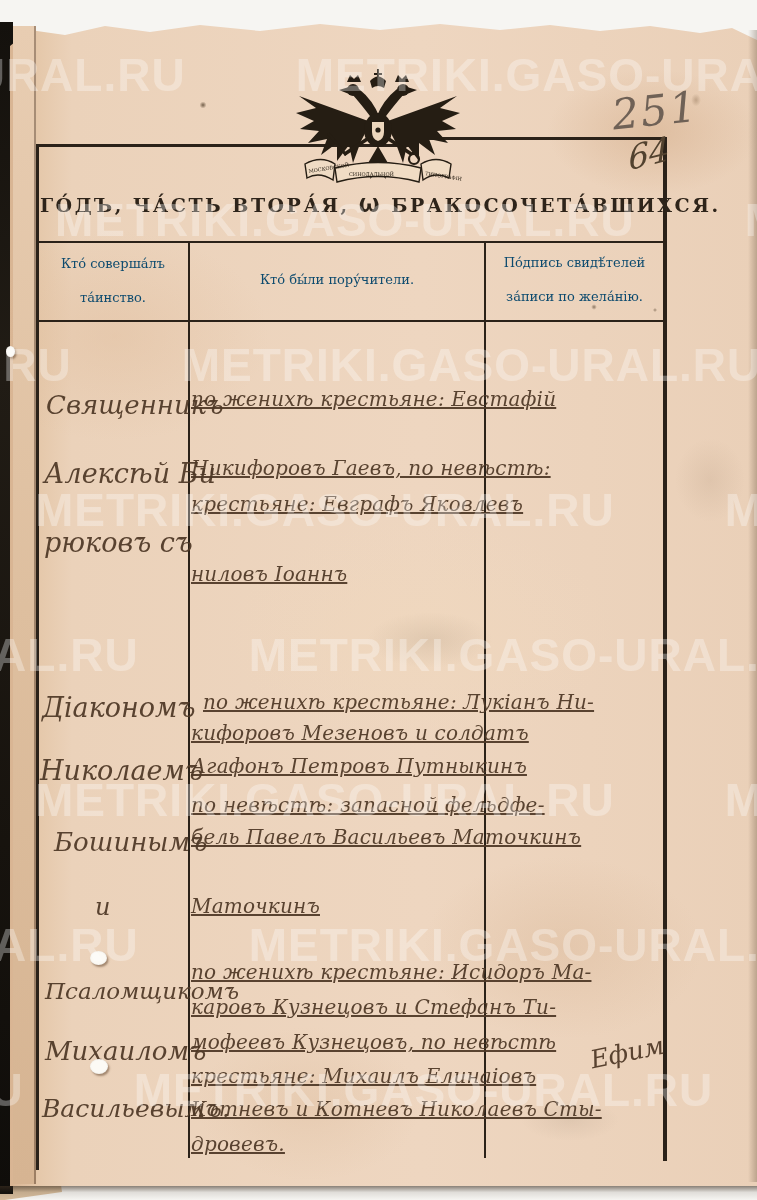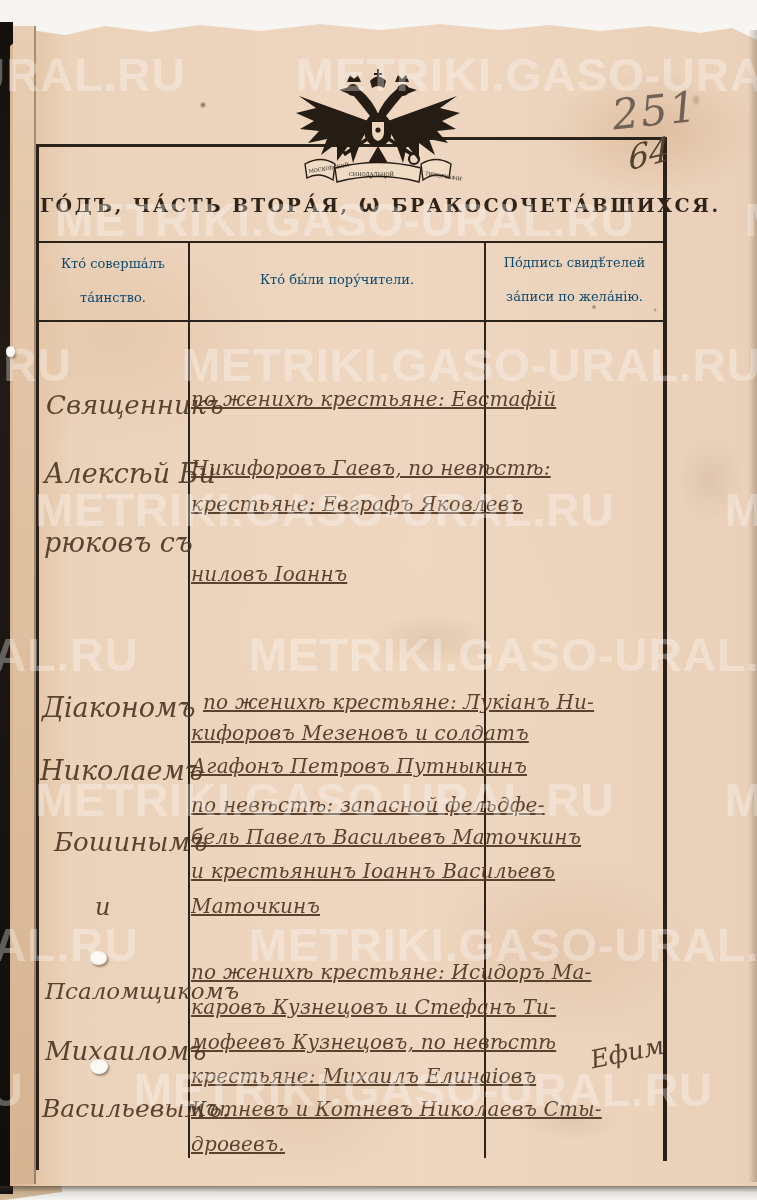--- a/index.html
+++ b/index.html
@@ -170,21 +170,20 @@
   <div class="hw" style="left:42px;top:694px;font-size:27px;">Діакономъ</div>
   <div class="hw" style="left:40px;top:757px;font-size:27px;">Николаемъ</div>
   <div class="hw" style="left:54px;top:829px;font-size:26px;">Бошинымъ</div>
   <div class="hw" style="left:95px;top:895px;font-size:24px;">и</div>
 
   <div class="hw mid" style="top:692px;margin-left:12px;">по женихѣ крестьяне: Лукіанъ Ни-</div>
   <div class="hw mid" style="top:723px;">кифоровъ Мезеновъ и солдатъ</div>
   <div class="hw mid" style="top:756px;">Агафонъ Петровъ Путныкинъ</div>
   <div class="hw mid" style="top:795px;">по невѣстѣ: запасной фельдфе-</div>
   <div class="hw mid" style="top:827px;">бель Павелъ Васильевъ Маточкинъ</div>
-  <div class="hw mid" style="top:861px;">и крестьянинъ Іоаннъ Васильевъ</div>
   <div class="hw mid" style="top:896px;">Маточкинъ</div>
 
   <div class="hw" style="left:45px;top:979px;font-size:23px;">Псаломщикомъ</div>
   <div class="hw" style="left:45px;top:1038px;font-size:26px;">Михаиломъ</div>
   <div class="hw" style="left:42px;top:1096px;font-size:25px;">Васильевымъ.</div>
 
   <div class="hw mid" style="top:962px;">по женихѣ крестьяне: Исидоръ Ма-</div>
   <div class="hw mid" style="top:997px;">каровъ Кузнецовъ и Стефанъ Ти-</div>
   <div class="hw mid" style="top:1032px;">мофеевъ Кузнецовъ, по невѣстѣ</div>
   <div class="hw mid" style="top:1066px;">крестьяне: Михаилъ Елинаіовъ</div>

